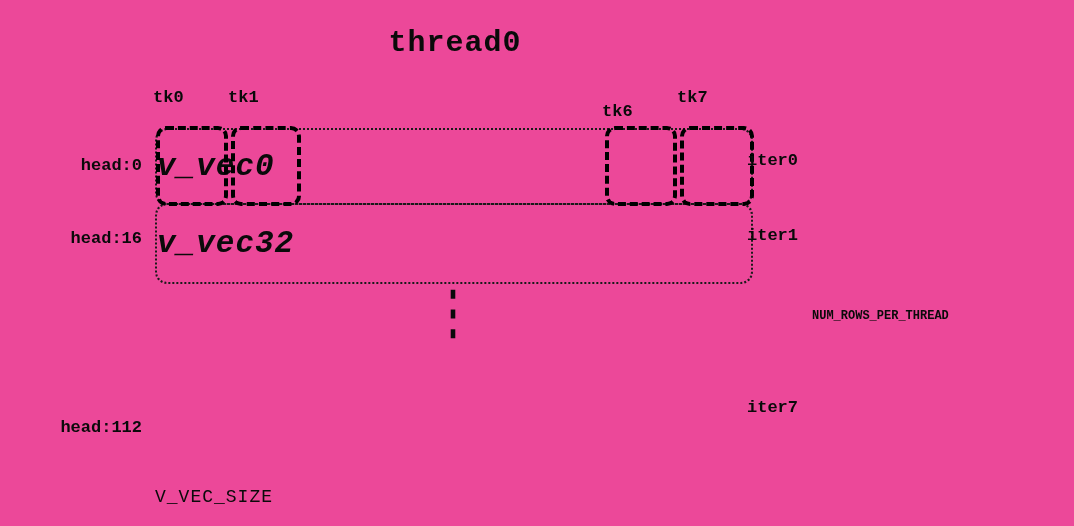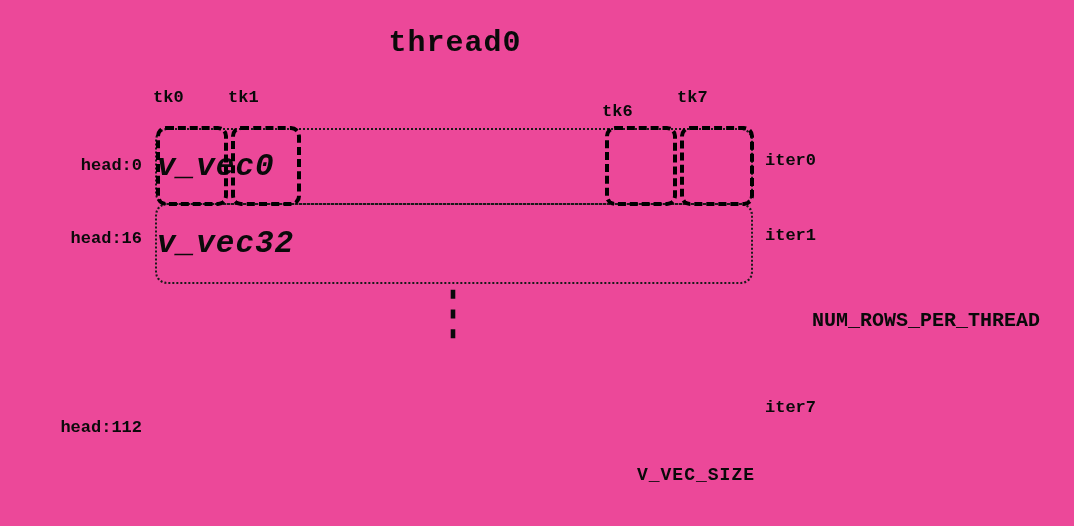--- a/index.html
+++ b/index.html
@@ -82,21 +82,21 @@
     font-size: 17px;
     font-weight: bold;
     white-space: nowrap;
   }
   .head0 { top: 156px; }
   .head1 { top: 229px; }
   .head2 { top: 399px; margin-top: 19px; }
 
   .iter-label {
     position: absolute;
-    left: 765px;
+    left: 747px;
     font-size: 17px;
     font-weight: bold;
     white-space: nowrap;
   }
   .iter0 { top: 151px; }
   .iter1 { top: 226px; }
   .iter2 { top: 398px; }
 
   .ellipsis {
     position: absolute;
@@ -108,33 +108,33 @@
     font-weight: bold;
     transform: scaleY(1.7);
     transform-origin: top center;
     line-height: 1;
   }
 
   .right-label {
     position: absolute;
     left: 812px;
     top: 309px;
-    font-size: 20px;
+    font-size: 12px;
     font-weight: bold;
     white-space: nowrap;
   }
 
   .bottom-label {
     position: absolute;
     left: 155px;
-    top: 465px;
+    top: 487px;
     width: 600px;
-    text-align: right;
+    text-align: left;
     font-size: 18px;
-    font-weight: bold;
+    font-weight: normal;
     letter-spacing: 1px;
   }
 </style>
 </head>
 <body>
 
 <div class="stage">
 
   <div class="title">thread0</div>
 

